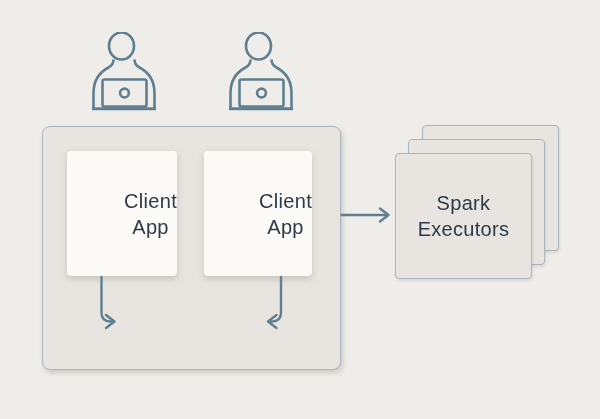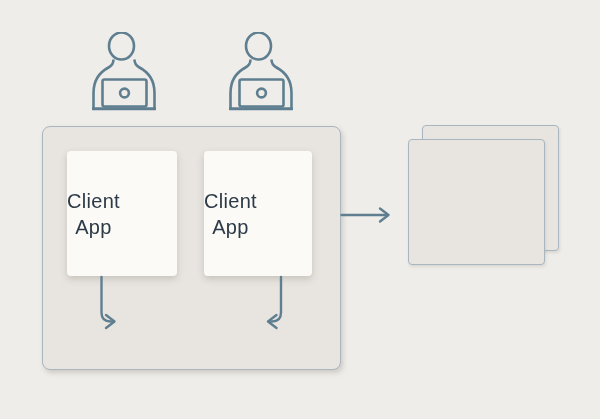--- a/index.html
+++ b/index.html
@@ -34,21 +34,21 @@
 
   .client-box {
     position: absolute;
     top: 151px;
     width: 110px; height: 125px;
     background: #fbfaf7;
     border-radius: 4px;
     box-shadow: 0 3px 7px rgba(110,104,94,0.28);
     display: flex;
     align-items: center;
-    justify-content: flex-start;
+    justify-content: flex-end;
     text-align: center;
   }
   .client-box.left  { left: 67px; }
   .client-box.right { left: 204px; width: 108px; }
 
   .node-label {
     font-size: 20px;
     line-height: 26px;
     letter-spacing: 0.3px;
     font-weight: 500;
@@ -124,20 +124,24 @@
 App</span>
   </div>
   <div class="client-box right">
     <span class="node-label">Client
 App</span>
   </div>
 
 
   <div class="executor-box back"></div>
   <div class="executor-box middle"></div>
+  <div class="executor-box front">
+    <span class="node-label">Spark
+Executors</span>
+  </div>
 
   <svg class="arrow-layer" viewBox="0 0 600 419" fill="none" stroke="#5f7f90" stroke-width="2.4" stroke-linecap="round" stroke-linejoin="round">
     <g>
       <path d="M101.5,277 V312.5 Q101.5,321.5 110.5,321.5 H113"></path>
       <path d="M106,315 L114.5,321.5 L106,328"></path>
     </g>
     <g>
       <path d="M281,277 V312.5 Q281,321.5 272,321.5 H269.5"></path>
       <path d="M276.5,315 L268,321.5 L276.5,328"></path>
     </g>

